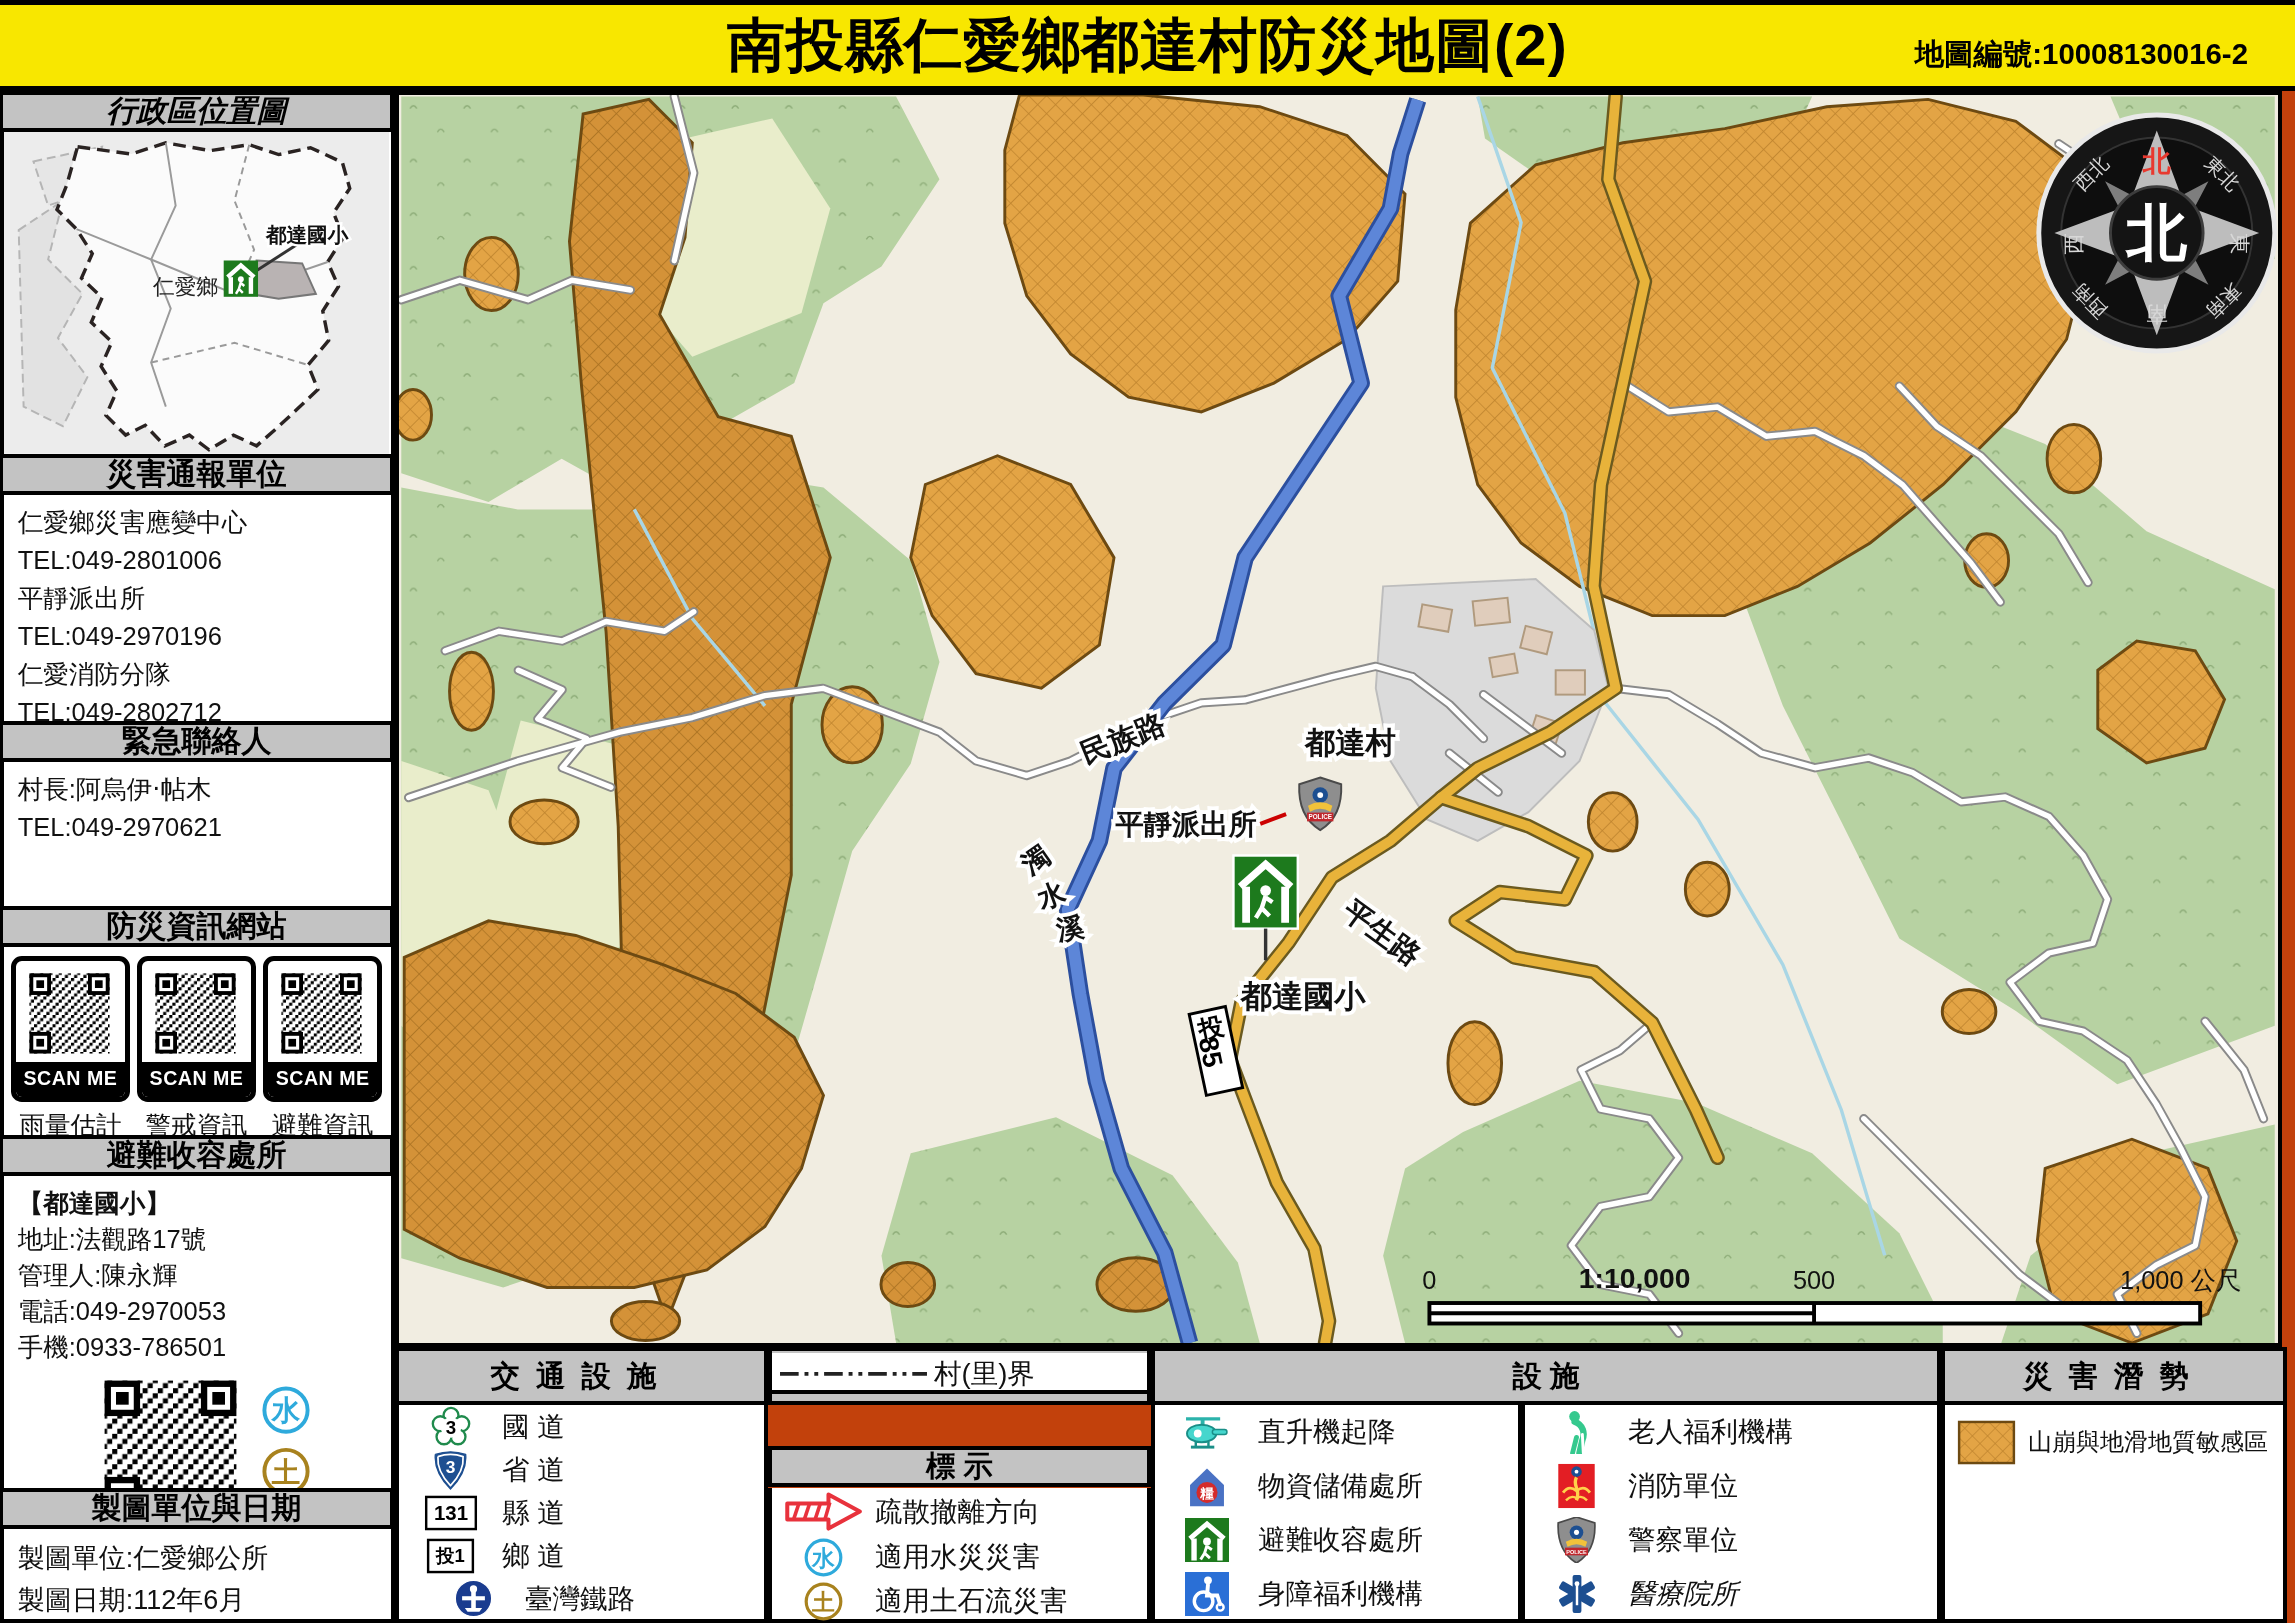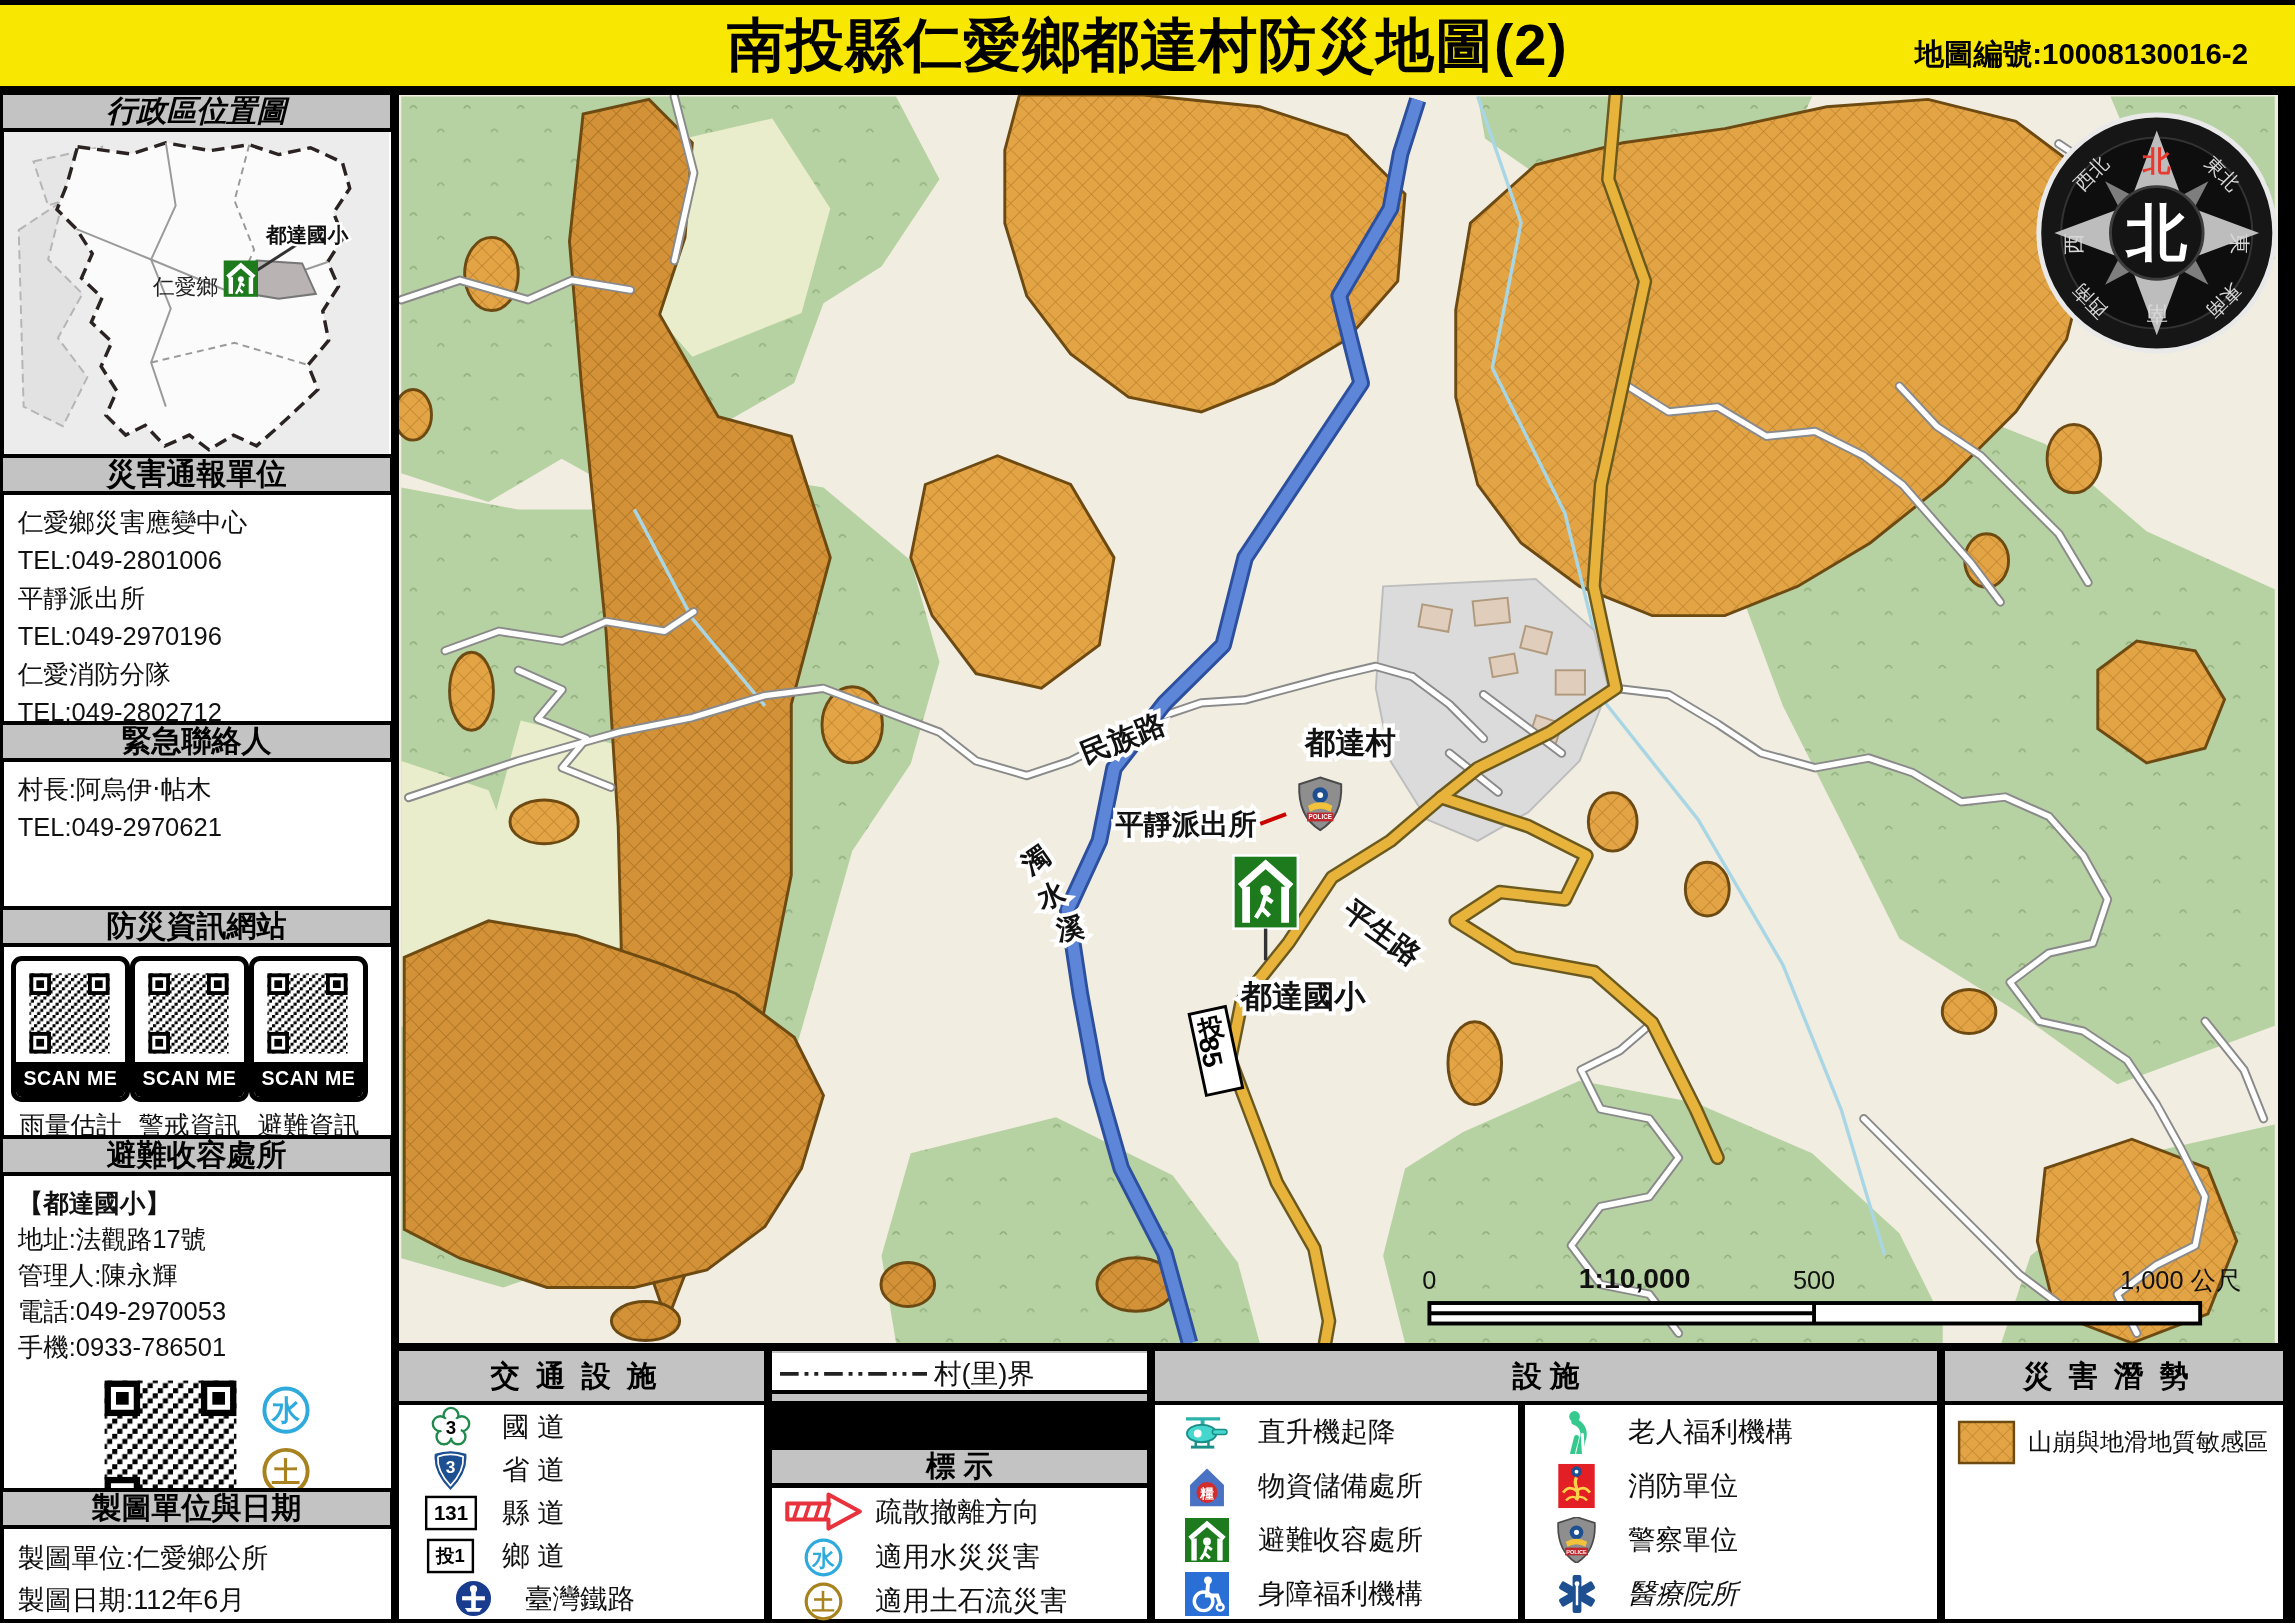--- a/index.html
+++ b/index.html
@@ -1,38 +1,38 @@
 <!DOCTYPE html>
 <html style="font-size:7.9px"><head>
 <meta charset="utf-8">
 <style>
   * { margin:0; padding:0; box-sizing:border-box; }
   html,body { background:#ffffff; }
   body { font-family:"Liberation Sans","DejaVu Sans",sans-serif; }
-  #page { position:relative; width:2295px; height:1623px; background:#000000; overflow:hidden; }
+  #page { position:relative; width:2295px; height:1623px; background:#c2410c; overflow:hidden; }
 
   
   #titlebar { position:absolute; left:0; top:0; width:2295px; height:91px;
     background:#f8e700; border-top:5.9px solid #000; border-bottom:5.9px solid #000; }
   #title { position:absolute; left:0; top:0; width:2295px; height:81px;
     text-align:center; font-size:58px; font-weight:bold; color:#000; line-height:79px; letter-spacing:1px; }
   #mapno { position:absolute; right:47px; top:8px; height:87px; font-size:29.4px; font-weight:bold;
     color:#000; line-height:81px; }
 
   
   #sidebar { position:absolute; left:0; top:91px; width:395px; height:1532px; background:#fff;
     border-left:4.9px solid #000; border-right:4.9px solid #000; border-bottom:4.9px solid #000; }
   .sec-h { position:absolute; left:0; width:395px; height:41px; background:#c3c3c3;
     border-top:4.4px solid #000; border-bottom:4.4px solid #000; border-left:4.9px solid #000; border-right:4.9px solid #000;
     margin-left:-4.9px; text-align:center; font-size:30px; font-weight:bold; line-height:32px; color:#000; }
   .sec-b { position:absolute; left:0; width:385px; background:#fff; }
   .lines { padding:7.9px 0 0 13.7px; font-size:25.5px; color:#111; line-height:38px; white-space:nowrap; }
 
   
-  .qr-row { display:flex; padding:8.8px 6.9px 0 6.9px; }
+  .qr-row { display:flex; justify-content:space-between; padding:8.8px 6.9px 0 6.9px; }
   .qr-card { width:119px; border:5.4px solid #000; border-radius:10.8px; background:#fff; overflow:hidden; }
   .qr-img { display:block; width:107px; height:101px; padding:4.9px 8.8px 1px 8.8px; }
   .qr-strip { background:#000; color:#fff; text-align:center; font-size:19.6px; font-weight:bold;
     padding:4.9px 0 6.9px 0; letter-spacing:0.5px; }
   .qr-cap { width:119px; text-align:center; font-size:25.5px; color:#111; padding-top:6.9px; white-space:nowrap; }
 
   
   #map { position:absolute; left:395px; top:91px; width:1887px; height:1256px; border:4.4px solid #000;
     background:#f1ede1; }
   #map svg { display:block; width:100%; height:100%; }

